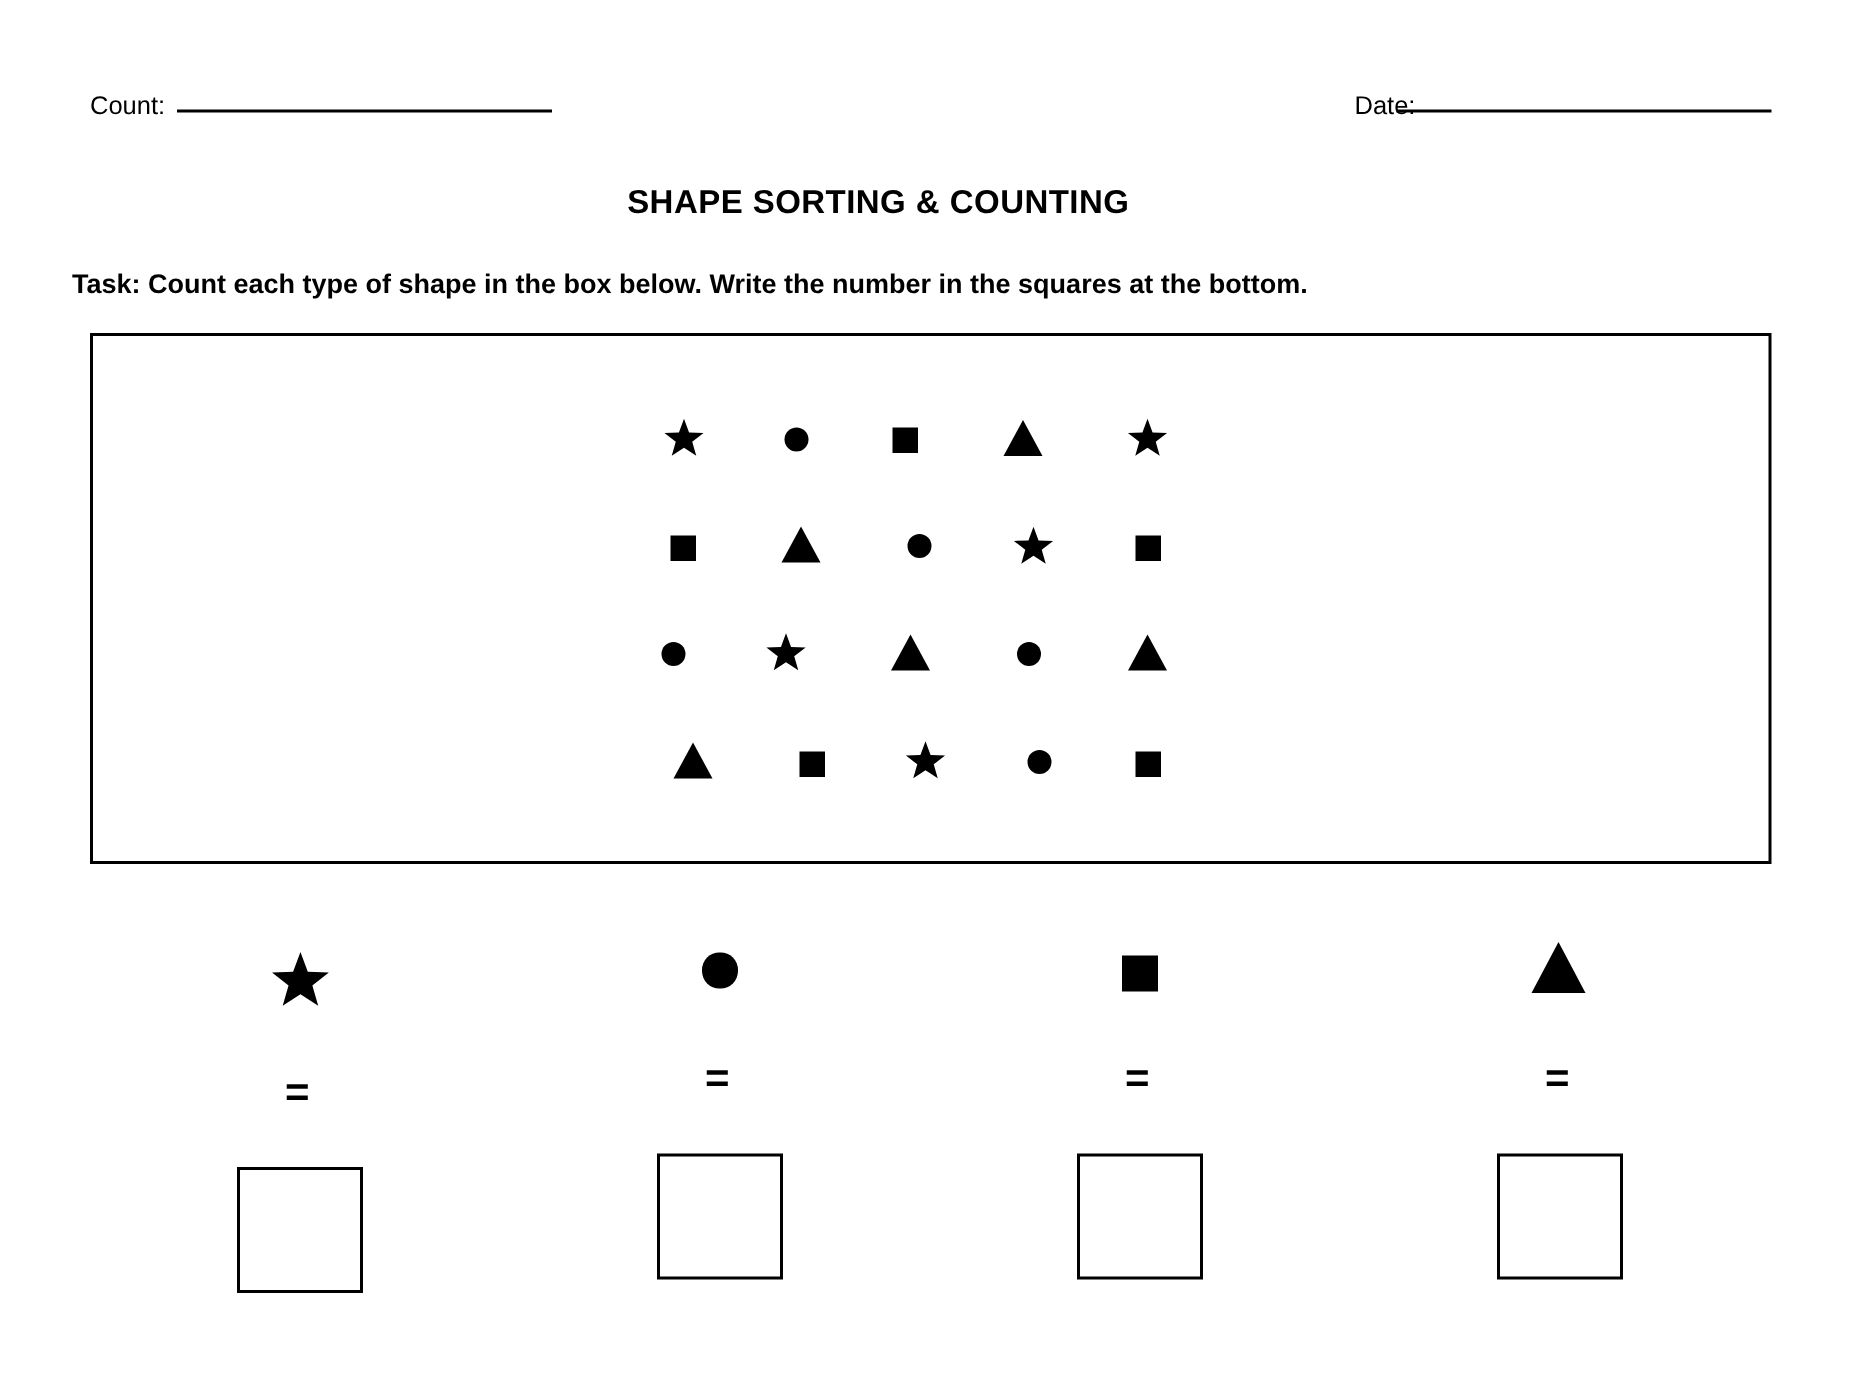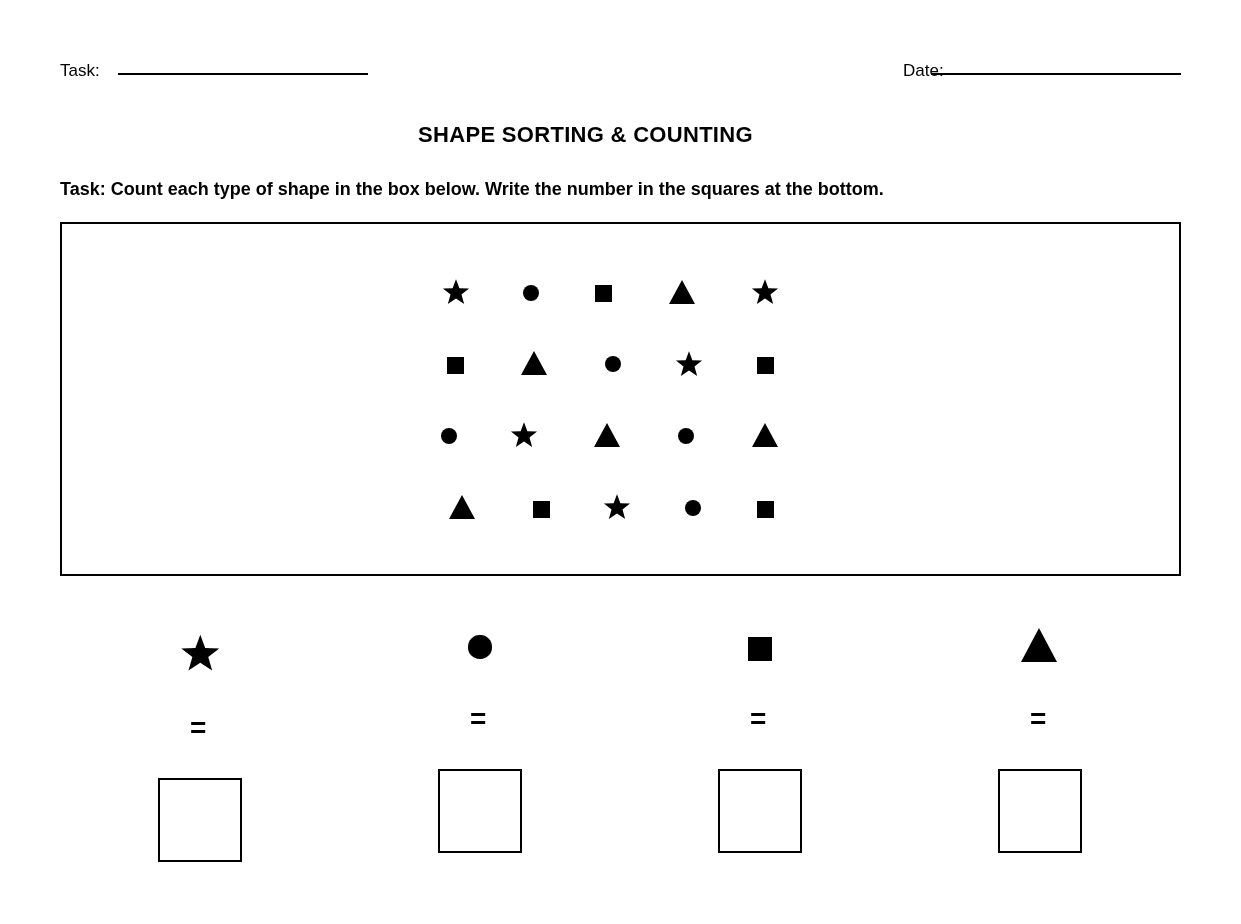--- a/index.html
+++ b/index.html
@@ -1,30 +1,30 @@
 <!DOCTYPE html>
 <html><head>
 <meta charset="utf-8">
 <style>
   html, body { margin:0; padding:0; background:#fff; }
   body { width:1241px; height:924px; position:relative; font-family:"Liberation Sans", sans-serif; color:#000; overflow:hidden; }
   .abs { position:absolute; }
   .field-label { font-size:17px; }
   .field-line { position:absolute; height:0; border-bottom:2px solid #000; }
   .title { left:0; width:1171px; top:122px; text-align:center; font-size:22px; font-weight:bold; letter-spacing:0.3px; }
-  .task { left:60px; top:179px; font-size:18px; font-weight:bold; }
+  .task { left:48px; top:179px; font-size:18px; font-weight:bold; }
   .box { left:60px; top:222px; width:1117px; height:350px; border:2.5px solid #000; }
   .shape { position:absolute; }
   .eq { font-size:28px; font-weight:bold; line-height:1; }
   .answer { width:80px; height:80px; border:2.5px solid #000; }
 </style>
 </head>
 <body>
 
-<span class="abs field-label" style="left:60px;top:61px;">Task:</span>
+<span class="abs field-label" style="left:60px;top:61px;">Count:</span>
 <div class="field-line" style="left:118px;top:73px;width:250px;"></div>
 <span class="abs field-label" style="left:903px;top:61px;">Date:</span>
 <div class="field-line" style="left:931px;top:73px;width:250px;"></div>
 
 <div class="abs title">SHAPE SORTING &amp; COUNTING</div>
 <div class="abs task">Task: Count each type of shape in the box below. Write the number in the squares at the bottom.</div>
 
 <div class="abs box"></div>
 
 <div id="grid">

